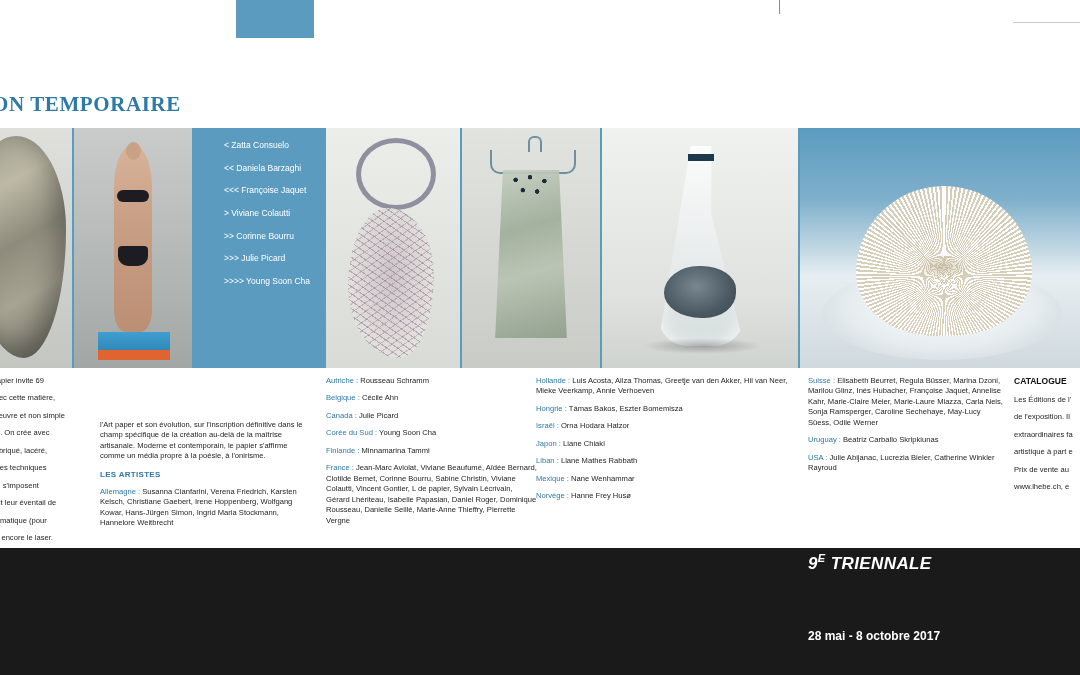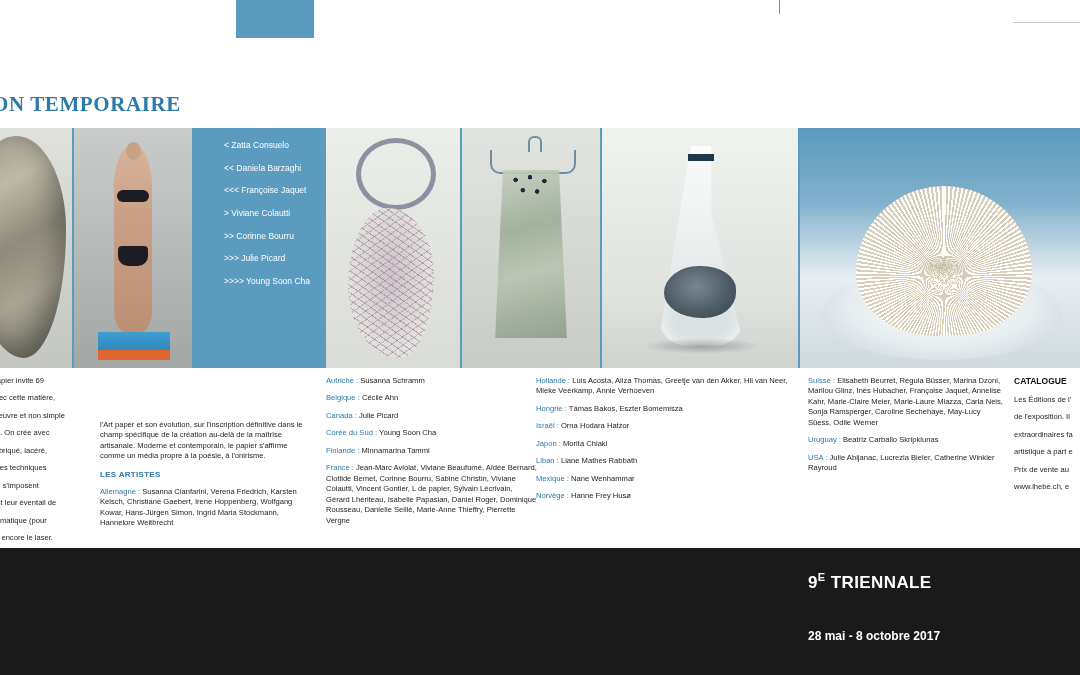--- a/index.html
+++ b/index.html
@@ -282,26 +282,27 @@
     left: 0;
     top: 548px;
     width: 1080px;
     height: 127px;
     background: #1a1a1a;
     color: #ffffff;
   }
   .footer-title {
     position: absolute;
     left: 808px;
-    top: 22px;
+    top: 3px;
     font-size: 17px;
     font-weight: bold;
     letter-spacing: .4px;
     line-height: 1.45;
     white-space: nowrap;
+    font-style: italic;
   }
   .footer-title sup {
     font-size: 11px;
     vertical-align: super;
   }
   .footer-dates {
     position: absolute;
     left: 808px;
     top: 81px;
     font-size: 12px;
@@ -404,33 +405,33 @@
     <p>regard inquisiteur sur</p>
   </div>
 
   <div class="col c2">
     <p>l'Art paper et son évolution, sur l'inscription définitive dans le champ spécifique de la création au-delà de la maîtrise artisanale.  Moderne et contemporain, le papier s'affirme comme un média propre à la poésie, à l'onirisme.</p>
     <p class="heading-blue">LES ARTISTES</p>
     <p><span class="country">Allemagne :</span><span> Susanna Cianfarini, Verena Friedrich, Karsten Kelsch, Christiane Gaebert, Irene Hoppenberg, Wolfgang Kowar, Hans-Jürgen Simon, Ingrid Maria Stockmann, Hannelore Weitbrecht</span></p>
   </div>
 
   <div class="col c3">
-    <p><span class="country">Autriche :</span><span> Susanna Schramm</span></p>
+    <p><span class="country">Autriche :</span><span> Rousseau Schramm</span></p>
     <p><span class="country">Belgique :</span><span> Cécile Ahn</span></p>
     <p><span class="country">Canada :</span><span> Julie Picard</span></p>
     <p><span class="country">Corée du Sud :</span><span>  Young Soon Cha</span></p>
     <p><span class="country">Finlande :</span><span> Minnamarina Tammi</span></p>
     <p><span class="country">France :</span><span> Jean-Marc Aviolat, Viviane Beaufumé, Aîdée Bernard, Clotilde Bemet, Corinne Bourru, Sabine Christin, Viviane Colautti, Vincent Gontier, L de papier, Sylvain Lécrivain, Gérard Lhériteau, Isabelle Papasian, Daniel Roger, Dominique Rousseau, Danielle Seillé, Marie-Anne Thieffry, Pierrette Vergne</span></p>
   </div>
 
   <div class="col c4">
     <p><span class="country">Hollande :</span><span> Luis Acosta, Aliza Thomas, Greetje van den Akker, Hil van Neer, Mieke Veerkamp, Annie Verhoeven</span></p>
     <p><span class="country">Hongrie :</span><span> Támas Bakos, Eszter Bomemisza</span></p>
     <p><span class="country">Israël :</span><span> Orna Hodara Hatzor</span></p>
-    <p><span class="country">Japon :</span><span> Morita Chiaki</span></p>
+    <p><span class="country">Japon :</span><span> Liane Chiaki</span></p>
     <p><span class="country">Liban :</span><span> Liane Mathes Rabbath</span></p>
     <p><span class="country">Mexique :</span><span> Nane Wenhammar</span></p>
     <p><span class="country">Norvège :</span><span> Hanne Frey Husø</span></p>
   </div>
 
   <div class="col c5">
     <p><span class="country">Suisse :</span><span> Elisabeth Beurret, Regula Büsser, Marina Dzoni, Marilou Glinz, Inés Hubacher, Françoise Jaquet, Annelise Kahr, Marie-Claire Meier, Marie-Laure Miazza, Carla Neis, Sonja Ramsperger, Caroline Sechehaye, May-Lucy Süess, Odile Werner</span></p>
     <p><span class="country">Uruguay :</span><span> Beatriz Carballo Skripkiunas</span></p>
     <p><span class="country">USA :</span><span> Julie Abijanac, Lucrezia Bieler, Catherine Winkler Rayroud</span></p>
   </div>

